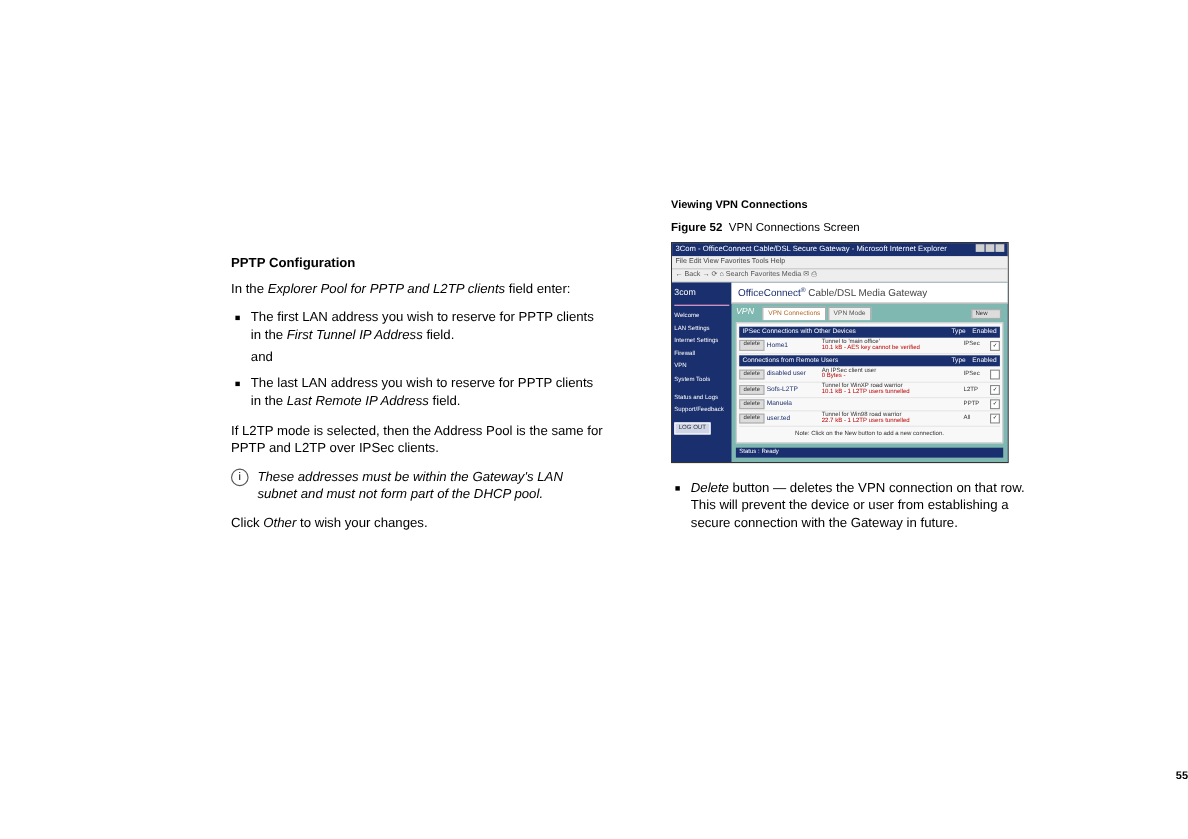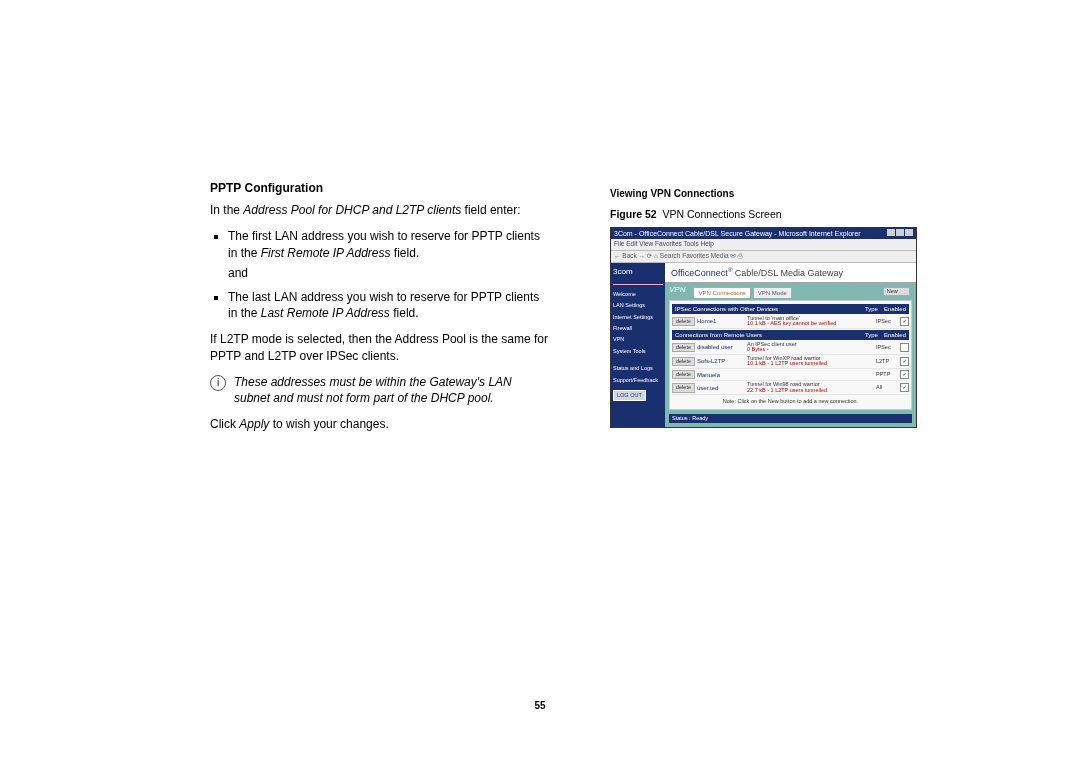--- a/index.html
+++ b/index.html
@@ -230,51 +230,51 @@
     background: #1a2f6e;
     color: #fff;
     font-size: 5.5px;
     padding: 1px 3px;
     margin: 4px;
   }
   .page-num {
     position: absolute;
     bottom: 52px;
     left: 0; right: 0;
-    text-align: center;
+    text-align: right;
     font-size: 10px;
     font-weight: bold;
   }
 </style>
 </head>
 <body>
 
 <div class="page">
 
   <div class="col col-left">
     <div class="h-sub">PPTP Configuration</div>
     <p>
-      <span>In the </span><span class="it">Address Pool for DHCP and L2TP clients</span><span> field enter:</span>
+      <span>In the </span><span class="it">Explorer Pool for PPTP and L2TP clients</span><span> field enter:</span>
     </p>
     <ul class="square">
       <li>
-        <span>The first LAN address you wish to reserve for PPTP clients in the </span><span class="it">First Remote IP Address</span><span> field.</span>
+        <span>The first LAN address you wish to reserve for PPTP clients in the </span><span class="it">First Tunnel IP Address</span><span> field.</span>
         <div style="margin:4px 0 0 0">and</div>
       </li>
       <li>
         <span>The last LAN address you wish to reserve for PPTP clients in the </span><span class="it">Last Remote IP Address</span><span> field.</span>
       </li>
     </ul>
     <p>If L2TP mode is selected, then the Address Pool is the same for PPTP and L2TP over IPSec clients.</p>
     <div class="note-row">
       <div class="info-icon">i</div>
       <div class="it">These addresses must be within the Gateway's LAN subnet and must not form part of the DHCP pool.</div>
     </div>
     <p>
-      <span>Click </span><span class="it">Apply</span><span> to wish your changes.</span>
+      <span>Click </span><span class="it">Other</span><span> to wish your changes.</span>
     </p>
   </div>
 
   <div class="col col-right">
     <div class="h-main">Viewing VPN Connections</div>
     <div class="fig-caption">
       <b>Figure 52</b>&nbsp;&nbsp;<span>VPN Connections Screen</span>
     </div>
 
     <div class="screenshot">
@@ -363,16 +363,21 @@
               <span class="chk">✓</span>
             </div>
             <div class="sshot-note">Note: Click on the New button to add a new connection.</div>
           </div>
 
           <div class="sshot-status">Status : Ready</div>
         </div>
       </div>
     </div>
 
+    <ul class="square">
+      <li>
+        <span class="it">Delete</span><span> button — deletes the VPN connection on that row. This will prevent the device or user from establishing a secure connection with the Gateway in future.</span>
+      </li>
+    </ul>
   </div>
 </div>
 
 <div class="page-num">55</div>
 
 </body></html>

